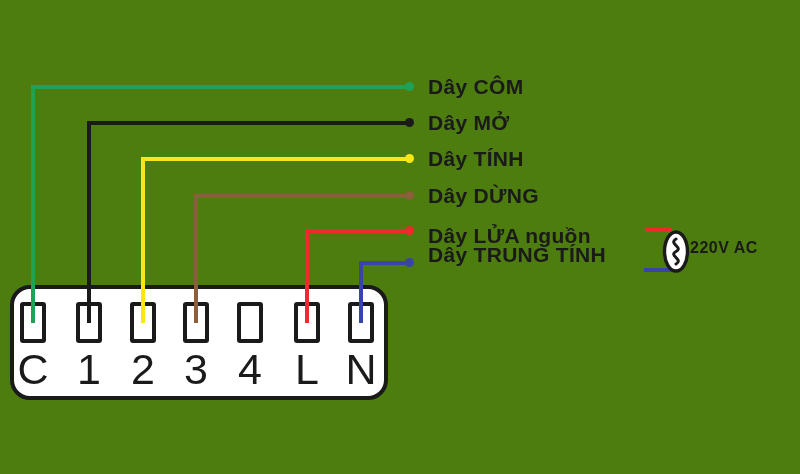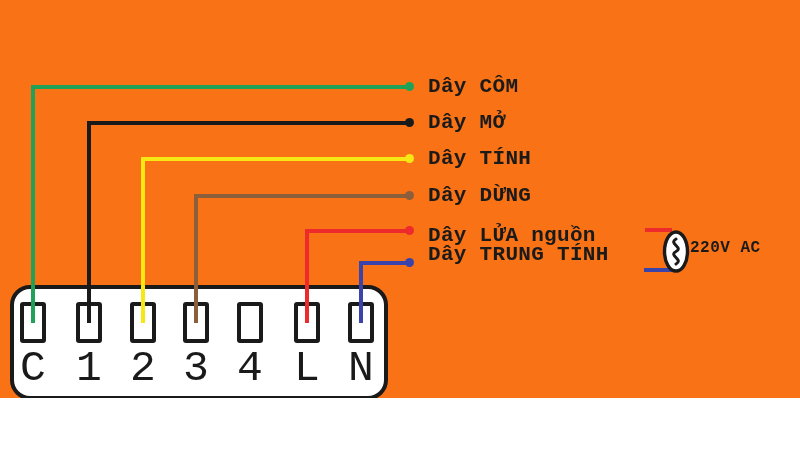--- a/index.html
+++ b/index.html
@@ -1,23 +1,23 @@
 <!DOCTYPE html>
 <html><head>
 <meta charset="utf-8">
 <style>
   * { margin: 0; padding: 0; box-sizing: border-box; }
   html, body { background: #ffffff; }
   .stage {
     position: relative;
     width: 800px;
-    height: 398px;
-    background: #f97316;
+    height: 474px;
+    background: #4d7c0f;
     overflow: hidden;
-    font-family: Liberation Mono, monospace;
+    font-family: Liberation Sans, sans-serif;
   }
   .seg { position: absolute; }
   .dot { position: absolute; width: 9px; height: 9px; border-radius: 50%; }
   .wire-label {
     position: absolute;
     left: 428px;
     height: 26px;
     line-height: 26px;
     font-size: 21px;
     font-weight: 600;

